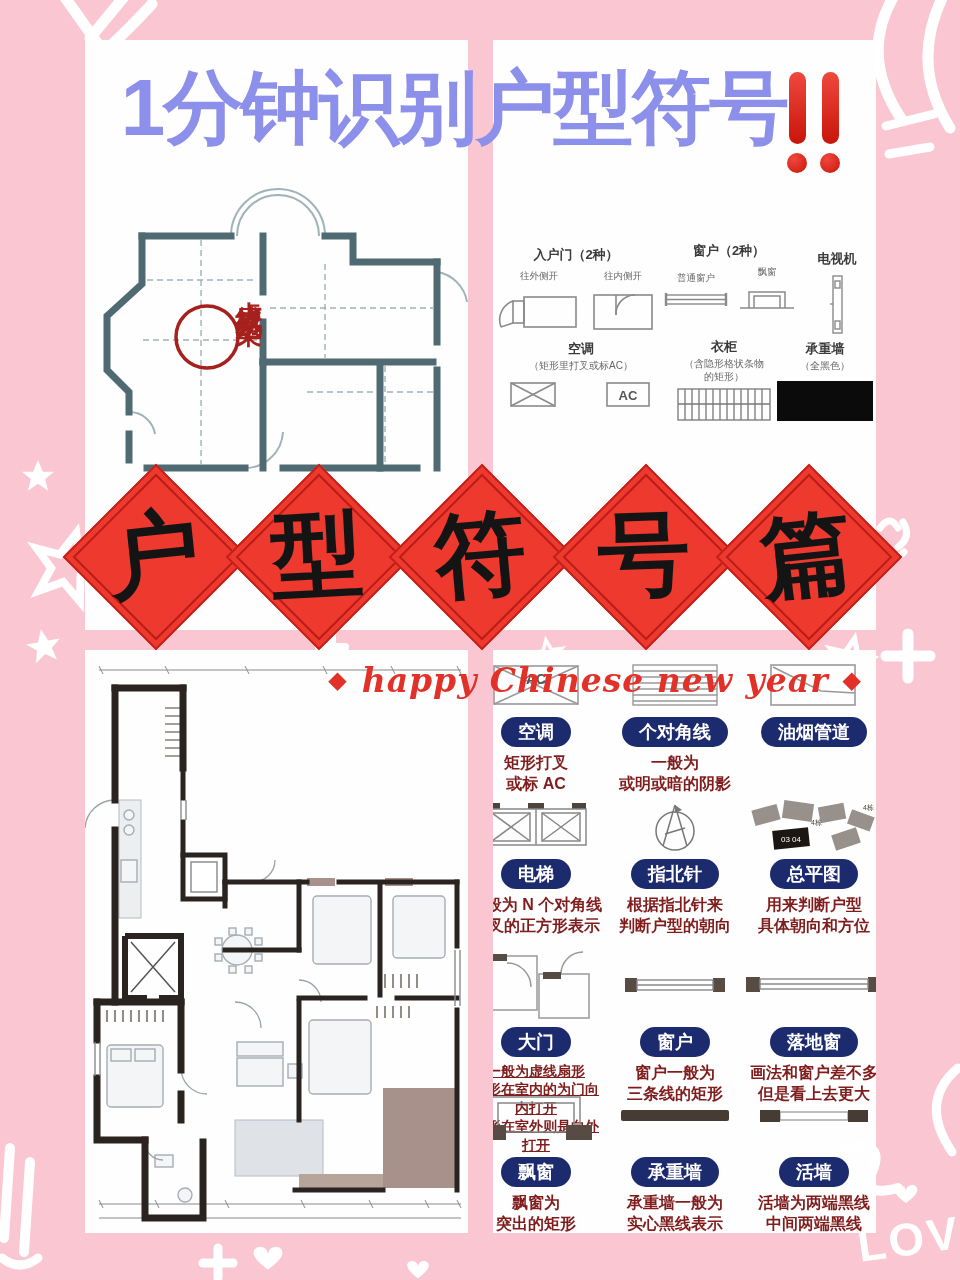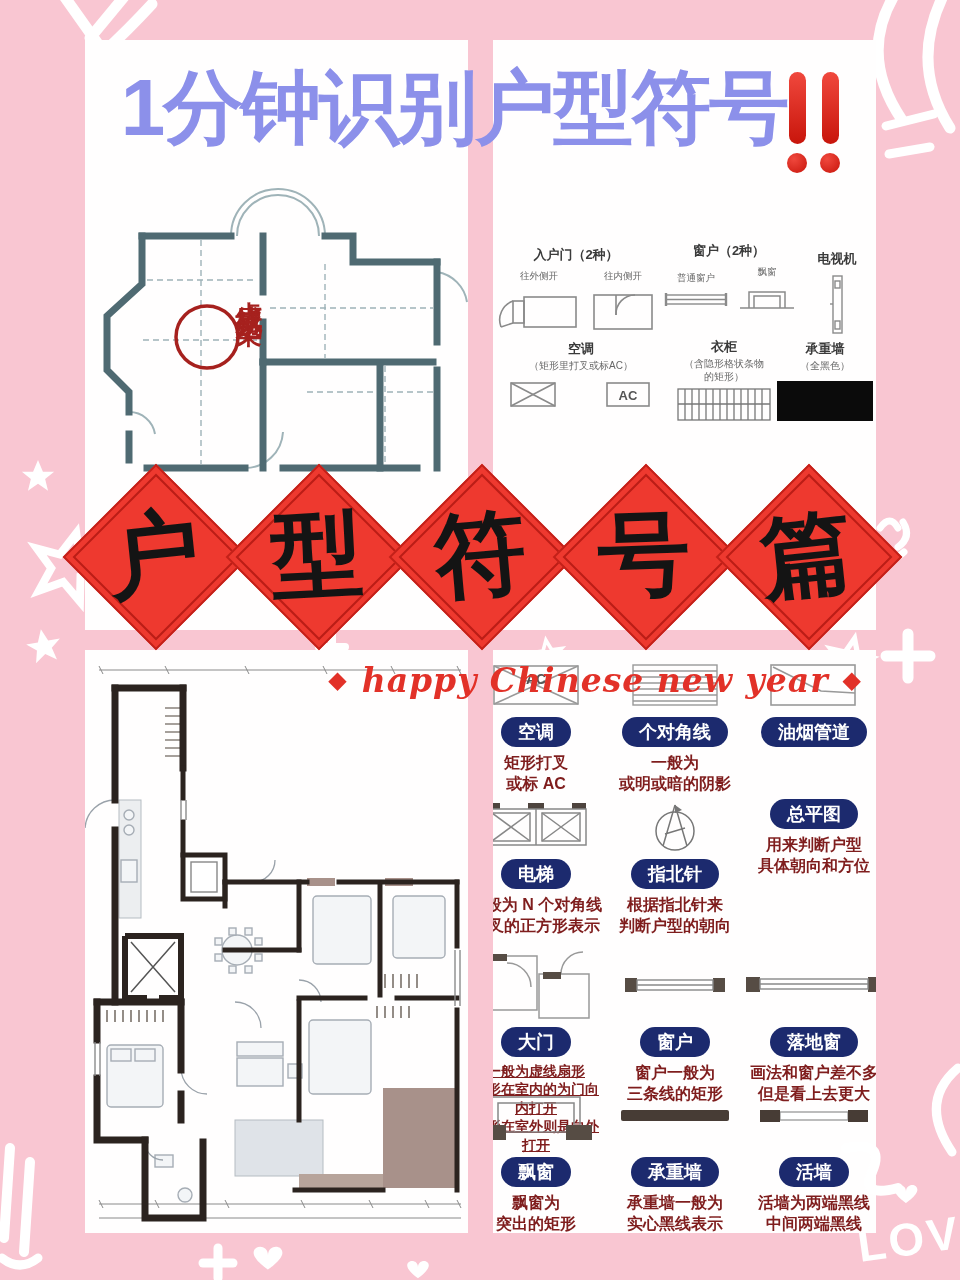--- a/index.html
+++ b/index.html
@@ -459,20 +459,35 @@
             <path d="M15,49 L27,8 M39,49 L27,8 M17,37 L37,31"></path>
           </g>
           <path d="M27,8 L34,13 L27,16 Z" fill="#777"></path>
         </svg>
           </div>
         <div class="pill">指北针</div>
         <div class="desc">根据指北针来
 判断户型的朝向</div>
       </div>
       <div class="cell">
+        <div class="sym">
+            <svg width="130" height="58">
+          <g fill="#98908a">
+            <rect x="4" y="10" width="26" height="16" transform="rotate(-15 17 18)"></rect>
+            <rect x="34" y="5" width="30" height="18" transform="rotate(8 49 14)"></rect>
+            <rect x="70" y="8" width="26" height="16" transform="rotate(-10 83 16)"></rect>
+            <rect x="100" y="16" width="24" height="15" transform="rotate(20 112 23)"></rect>
+            <rect x="84" y="34" width="26" height="16" transform="rotate(-18 97 42)"></rect>
+          </g>
+          <rect x="24" y="32" width="36" height="19" fill="#1c1713" transform="rotate(-6 42 41)"></rect>
+          <text x="42" y="45" text-anchor="middle" font-size="8" fill="#fff" font-family="Liberation Sans, sans-serif">03 04</text>
+          <text x="62" y="28" font-size="7" fill="#4c4038" font-family="Liberation Sans, sans-serif">4栋</text>
+          <text x="114" y="13" font-size="7" fill="#4c4038" font-family="Liberation Sans, sans-serif">4栋</text>
+        </svg>
+          </div>
         <div class="pill">总平图</div>
         <div class="desc">用来判断户型
 具体朝向和方位</div>
       </div>
     </div>
 
     <div class="grow r3" style="top:296px">
       <div class="cell">
         <div class="sym">
             <svg width="118" height="78">

